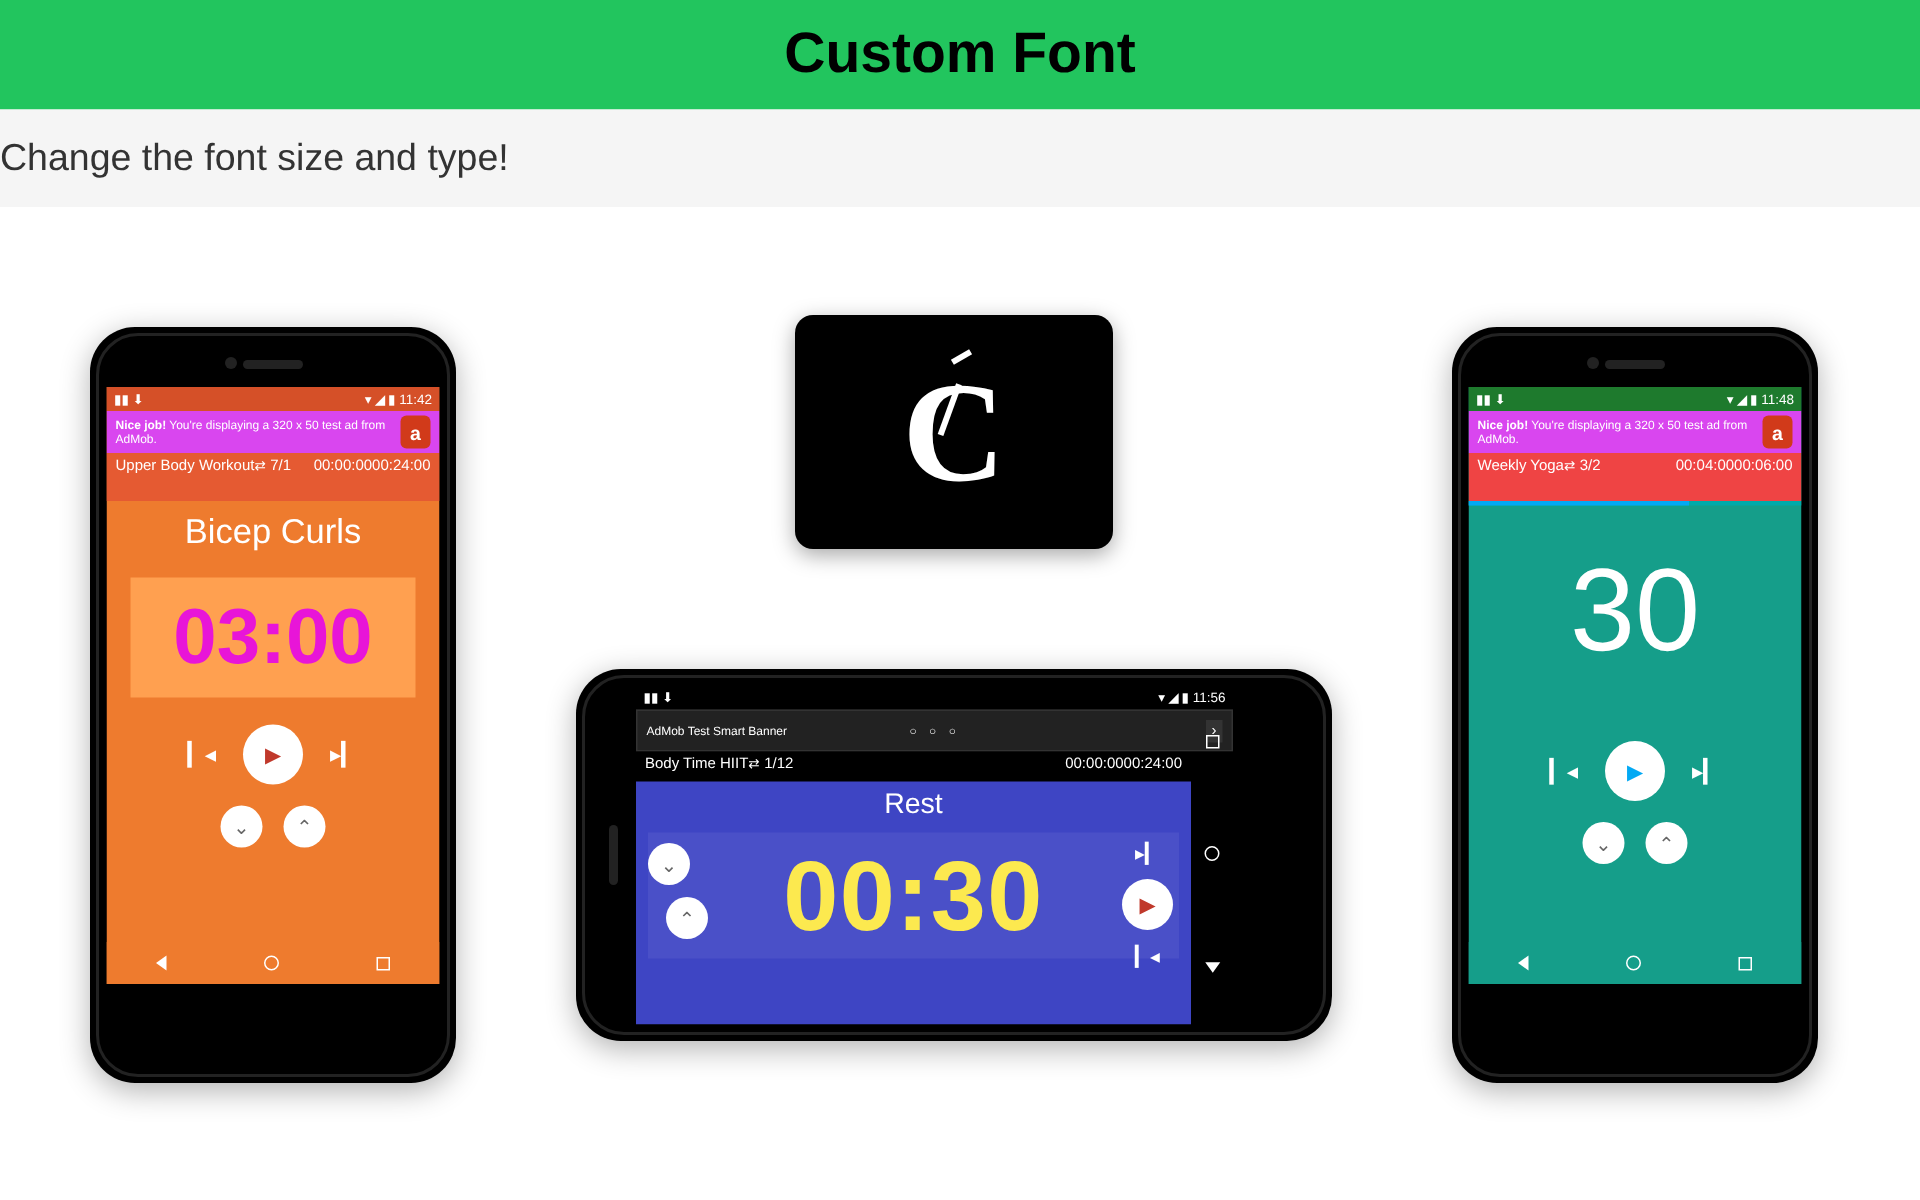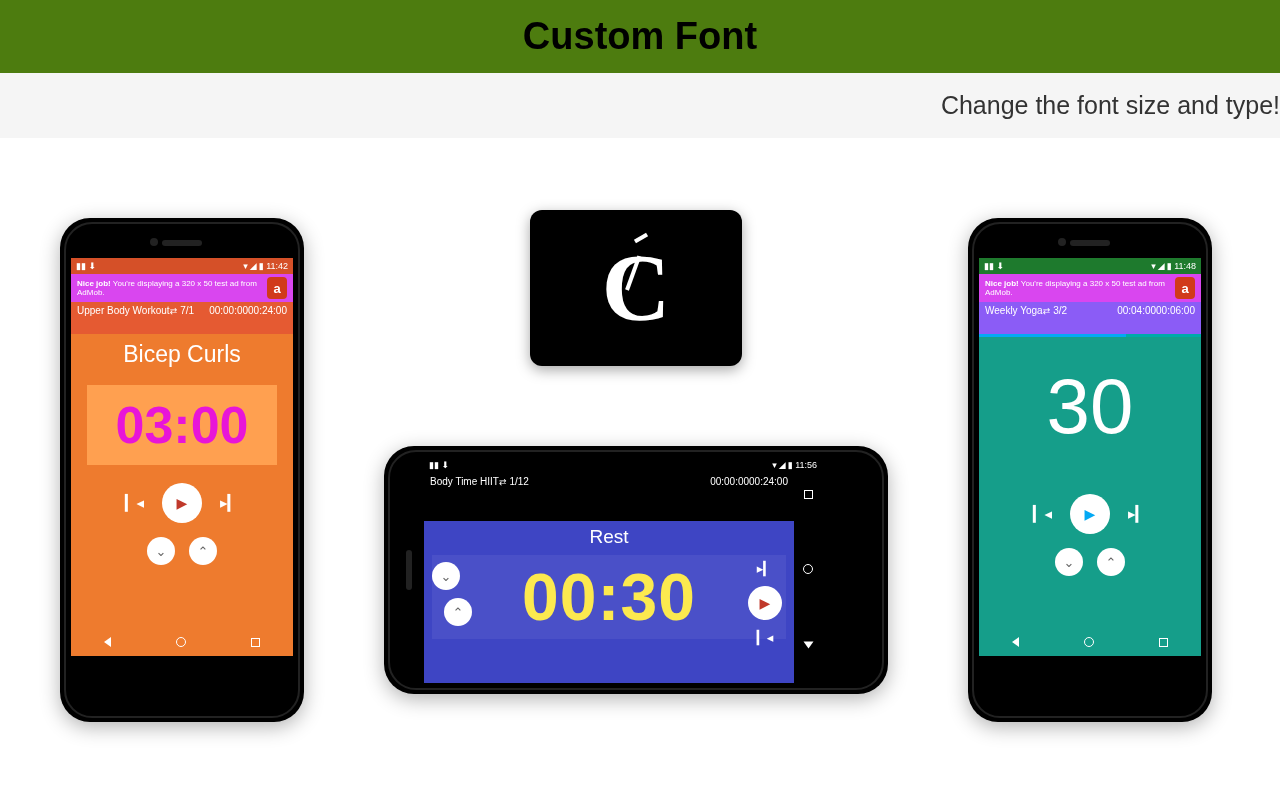--- a/index.html
+++ b/index.html
@@ -1,18 +1,18 @@
 <!DOCTYPE html>
 <html><head>
 <meta charset="utf-8">
 <style>
 *{margin:0;padding:0;box-sizing:border-box}
 body{font-family:Arial,Helvetica,sans-serif;background:#fff;width:1280px;height:800px;overflow:hidden}
-.title-bar{background:#4d7c0f;text-align:center;padding:15px 0;font-size:38px;font-weight:700;color:#000}
-.subtitle-bar{background:#f5f5f5;text-align:right;padding:18px 0;font-size:25px;color:#333}
+.title-bar{background:#22c55e;text-align:center;padding:15px 0;font-size:38px;font-weight:700;color:#000}
+.subtitle-bar{background:#f5f5f5;text-align:left;padding:18px 0;font-size:25px;color:#333}
 .stage{position:relative;width:1280px;height:660px}
 
 
 .phone-v{position:absolute;width:244px;height:504px;background:#000;border-radius:30px;box-shadow:0 5px 20px rgba(0,0,0,.3)}
 .phone-v::before{content:"";position:absolute;inset:4px;border:2px solid #222;border-radius:28px}
 .screen-v{position:absolute;left:11px;top:40px;width:222px;height:398px;overflow:hidden}
 .speaker{position:absolute;top:22px;left:50%;transform:translateX(-50%);width:40px;height:6px;background:#222;border-radius:3px}
 .cam{position:absolute;top:20px;left:90px;width:8px;height:8px;background:#222;border-radius:10px}
 
 
@@ -71,21 +71,21 @@
 
 
 .icon-card{position:absolute;left:530px;top:72px;width:212px;height:156px;background:#000;border-radius:12px;box-shadow:0 4px 14px rgba(0,0,0,.35);display:flex;align-items:center;justify-content:center}
 .c-logo{color:#fff;font-size:95px;font-family:Georgia,serif;font-weight:700;position:relative}
 .hand{position:absolute;width:4px;height:36px;background:#fff;left:50%;top:21px;transform-origin:bottom center;transform:translateX(-11px) rotate(20deg)}
 .accent{position:absolute;width:14px;height:4px;background:#fff;left:32px;top:3px;transform:rotate(-30deg)}
 
 .ad-dark{background:#222;border:1px solid #333}
 .ad-dark .chev{margin-left:auto;background:#333;padding:2px 4px;font-size:10px}
 
-.green-head{background:#8b5cf6}
+.green-head{background:#ef4444}
 .orange-head{background:#e55a32}
 .darkhead{background:#000}
 .sb-orange{background:#d55028}
 .sb-green{background:#1e7a2d}
 </style>
 </head>
 <body>
 
 <div class="title-bar">Custom Font</div>
 <div class="subtitle-bar">Change the font size and type!</div>
@@ -142,20 +142,25 @@
 </div>
 
 <div class="phone-h" style="left:384px;top:308px">
  <div class="speaker-h"></div>
  <div class="screen-h">
   <div class="dark-bg">
    <div class="statusbar">
     <span>▮▮ ⬇</span>
     <span><span class="sicon">▾</span><span class="sicon">◢</span><span class="sicon">▮</span> <span>11:56</span></span>
    </div>
+   <div class="ad ad-dark">
+    <span>AdMob Test Smart Banner</span>
+    <span style="margin:0 auto;letter-spacing:3px">○ ○ ○</span>
+    <span class="chev">›</span>
+   </div>
    <div class="whead darkhead" style="height:26px;padding-right:34px">
     <div class="wrow">
               <span>Body Time HIIT</span>
               <span><span class="sh-icon">⇄</span><span>1/12</span></span>
             </div>
     <div class="wrow">
               <span>00:00:00</span>
               <span>00:24:00</span>
             </div>
    </div>

